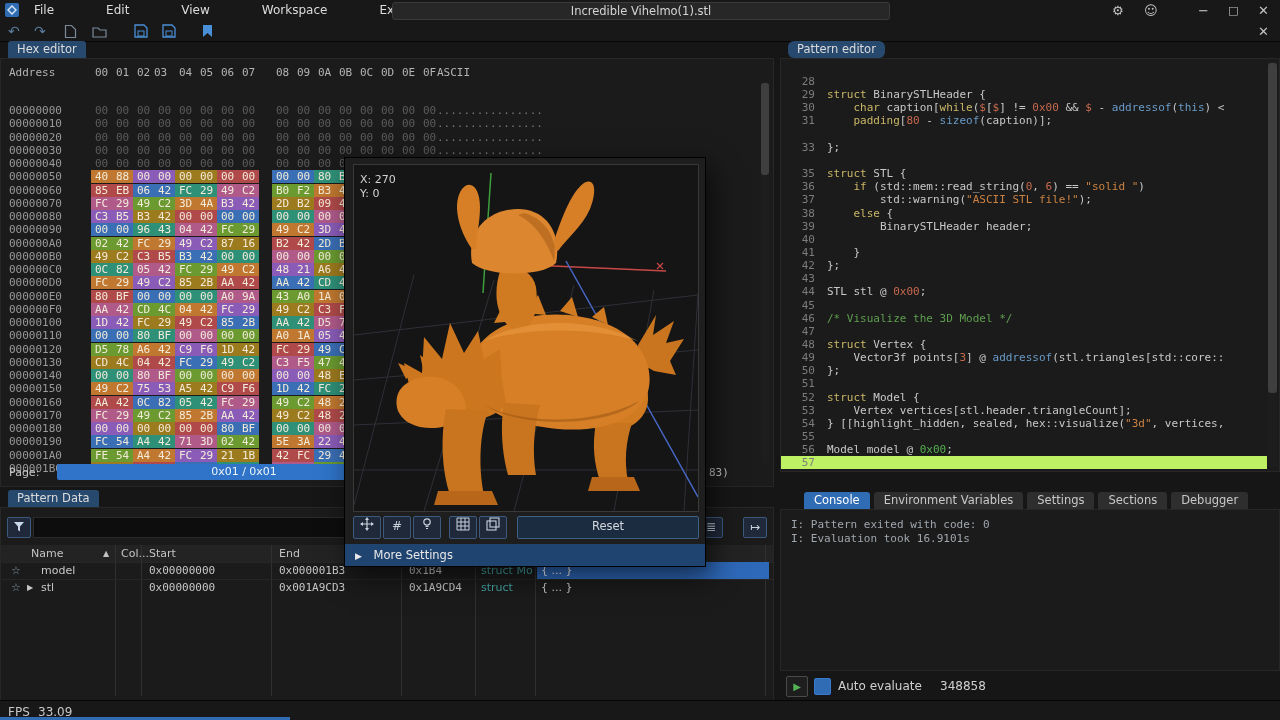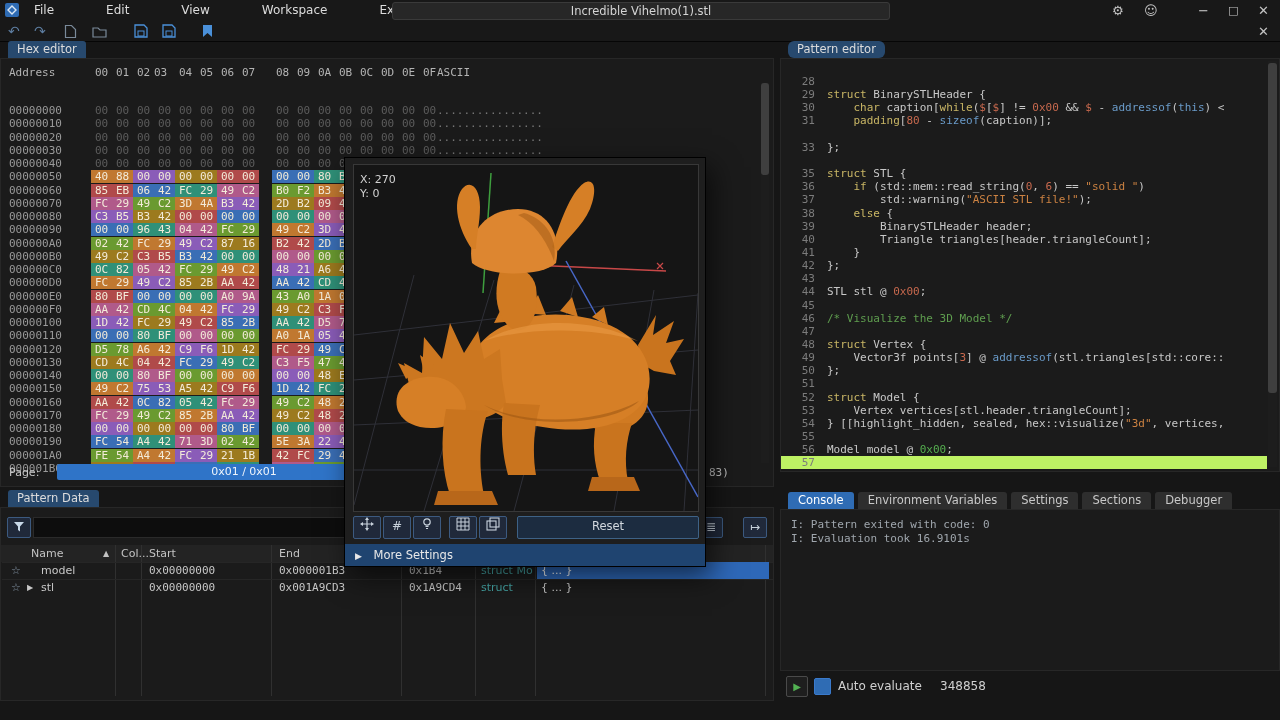--- a/index.html
+++ b/index.html
@@ -43,21 +43,21 @@
   
   #editor-panel{left:780px;top:41px;width:500px;height:430px;}
   .codeline{position:absolute;left:0;width:486px;height:13px;white-space:pre;font-size:11px;line-height:13px;}
   .codeline.current{background:#bef264;}
   .lineno{position:absolute;left:4px;width:30px;text-align:right;color:#7c7c7c;}
   .codetext{position:absolute;left:46px;}
   .tk-p{color:#c8c8c8}.tk-k{color:#c9b665}.tk-n{color:#c8694e}.tk-s{color:#cc8242}
   .tk-c{color:#5f9e4f}.tk-b{color:#6a9bc9}.tk-g{color:#55b04f}
   
   #console-panel{left:780px;top:490px;width:500px;height:210px;}
-  #console-tabs{left:8px;top:2px;display:flex;gap:4px;}
+  #console-tabs{left:24px;top:2px;display:flex;gap:4px;}
   .console-tab{height:17px;line-height:17px;padding:0 10px;font-size:11.5px;background:#2e2e2e;color:#c8c8c8;
                border-radius:3px 3px 0 0;white-space:nowrap;}
   .console-tab.active{background:#2f6cb4;color:#fff;}
   .console-line{position:absolute;left:10px;color:#9fa6ad;font-size:11px;}
   
   #statusbar{left:0;top:700px;width:1280px;height:20px;background:#181818;border-top:1px solid #060606;}
   
   #popup{left:344px;top:157px;width:360px;height:408px;background:#1e1e1e;border:1px solid #000;
          box-shadow:6px 10px 26px rgba(0,0,0,.6);z-index:50;}
   #viewport{left:8px;top:6px;width:344px;height:346px;background:#151515;border:1px solid #383838;overflow:hidden;}
@@ -775,21 +775,21 @@
           <div class="codeline mono" style="top: 16px;"><span class="lineno mono">28</span><span class="codetext"></span></div>
           <div class="codeline mono" style="top: 29.15px;"><span class="lineno mono">29</span><span class="codetext"><span class="tk-k">struct</span><span class="tk-p"> BinarySTLHeader {</span></span></div>
           <div class="codeline mono" style="top: 42.3px;"><span class="lineno mono">30</span><span class="codetext"><span class="tk-p">    </span><span class="tk-k">char</span><span class="tk-p"> caption[</span><span class="tk-k">while</span><span class="tk-p">(</span><span class="tk-n">$</span><span class="tk-p">[</span><span class="tk-n">$</span><span class="tk-p">] != </span><span class="tk-n">0x00</span><span class="tk-p"> &amp;&amp; </span><span class="tk-n">$</span><span class="tk-p"> - </span><span class="tk-b">addressof</span><span class="tk-p">(</span><span class="tk-b">this</span><span class="tk-p">) &lt;</span></span></div>
           <div class="codeline mono" style="top: 55.45px;"><span class="lineno mono">31</span><span class="codetext"><span class="tk-p">    </span><span class="tk-k">padding</span><span class="tk-p">[</span><span class="tk-n">80</span><span class="tk-p"> - </span><span class="tk-b">sizeof</span><span class="tk-p">(caption)];</span></span></div>
           <div class="codeline mono" style="top: 81.75px;"><span class="lineno mono">33</span><span class="codetext"><span class="tk-p">};</span></span></div>
           <div class="codeline mono" style="top: 108.05px;"><span class="lineno mono">35</span><span class="codetext"><span class="tk-k">struct</span><span class="tk-p"> STL {</span></span></div>
           <div class="codeline mono" style="top: 121.2px;"><span class="lineno mono">36</span><span class="codetext"><span class="tk-p">    </span><span class="tk-k">if</span><span class="tk-p"> (std::mem::read_string(</span><span class="tk-n">0</span><span class="tk-p">, </span><span class="tk-n">6</span><span class="tk-p">) == </span><span class="tk-s">"solid "</span><span class="tk-p">)</span></span></div>
           <div class="codeline mono" style="top: 134.35px;"><span class="lineno mono">37</span><span class="codetext"><span class="tk-p">        std::warning(</span><span class="tk-s">"ASCII STL file!"</span><span class="tk-p">);</span></span></div>
           <div class="codeline mono" style="top: 147.5px;"><span class="lineno mono">38</span><span class="codetext"><span class="tk-p">    </span><span class="tk-k">else</span><span class="tk-p"> {</span></span></div>
           <div class="codeline mono" style="top: 160.65px;"><span class="lineno mono">39</span><span class="codetext"><span class="tk-p">        BinarySTLHeader header;</span></span></div>
-          <div class="codeline mono" style="top: 173.8px;"><span class="lineno mono">40</span><span class="codetext"><span class="tk-p">        Triangle triangles[header.triangleCount];</span></span></div>
+          <div class="codeline mono" style="top: 173.8px;"><span class="lineno mono">40</span></div>
           <div class="codeline mono" style="top: 186.95px;"><span class="lineno mono">41</span><span class="codetext"><span class="tk-p">    }</span></span></div>
           <div class="codeline mono" style="top: 200.1px;"><span class="lineno mono">42</span><span class="codetext"><span class="tk-p">};</span></span></div>
           <div class="codeline mono" style="top: 213.25px;"><span class="lineno mono">43</span><span class="codetext"></span></div>
           <div class="codeline mono" style="top: 226.4px;"><span class="lineno mono">44</span><span class="codetext"><span class="tk-p">STL stl @ </span><span class="tk-n">0x00</span><span class="tk-p">;</span></span></div>
           <div class="codeline mono" style="top: 239.55px;"><span class="lineno mono">45</span><span class="codetext"></span></div>
           <div class="codeline mono" style="top: 252.7px;"><span class="lineno mono">46</span><span class="codetext"><span class="tk-c">/* Visualize the 3D Model */</span></span></div>
           <div class="codeline mono" style="top: 265.85px;"><span class="lineno mono">47</span><span class="codetext"></span></div>
           <div class="codeline mono" style="top: 279px;"><span class="lineno mono">48</span><span class="codetext"><span class="tk-k">struct</span><span class="tk-p"> Vertex {</span></span></div>
           <div class="codeline mono" style="top: 292.15px;"><span class="lineno mono">49</span><span class="codetext"><span class="tk-p">    Vector3f points[</span><span class="tk-n">3</span><span class="tk-p">] @ </span><span class="tk-b">addressof</span><span class="tk-p">(stl.triangles[std::core::</span></span></div>
           <div class="codeline mono" style="top: 305.3px;"><span class="lineno mono">50</span><span class="codetext"><span class="tk-p">};</span></span></div>
@@ -822,20 +822,25 @@
         </div>
     </div>
     <div class="iconbtn" style="left:6px;top:186px;width:20px;height:19px;background:#1e1e1e;border-color:#4a4a4a;">
       <span style="color:#52b152;font-size:10px;line-height:19px;">▶</span>
     </div>
     <div class="abs" style="left:34px;top:188px;width:15px;height:15px;background:#2f6cb4;border:1px solid #3a7acc;border-radius:2px;"></div>
     <div class="abs" style="left:58px;top:189px;font-size:12px;color:#d0d0d0;">Auto evaluate</div>
     <div class="abs" style="left:160px;top:189px;font-size:12px;color:#d0d0d0;">348858</div>
   </div>
 
+  <div class="abs" id="statusbar">
+    <span class="abs" style="left:8px;top:4px;color:#c8c8c8;">FPS</span>
+    <span class="abs" style="left:38px;top:4px;color:#c8c8c8;">33.09</span>
+    <div class="abs" style="left:0;top:16px;width:290px;height:4px;background:#2f6cb4;"></div>
+  </div>
 
   <div class="abs" id="popup">
     <div class="abs" id="viewport">
       <span class="vp-readout" style="left:6px;top:8px;">X: 270</span>
       <span class="vp-readout" style="left:6px;top:22px;">Y: 0</span>
       <svg width="344" height="346" viewBox="0 0 344 346">
 
         <g stroke="#2f3038" stroke-width="1">
           <line x1="0" y1="170" x2="344" y2="130"></line>
             <line x1="0" y1="215" x2="344" y2="185"></line>

